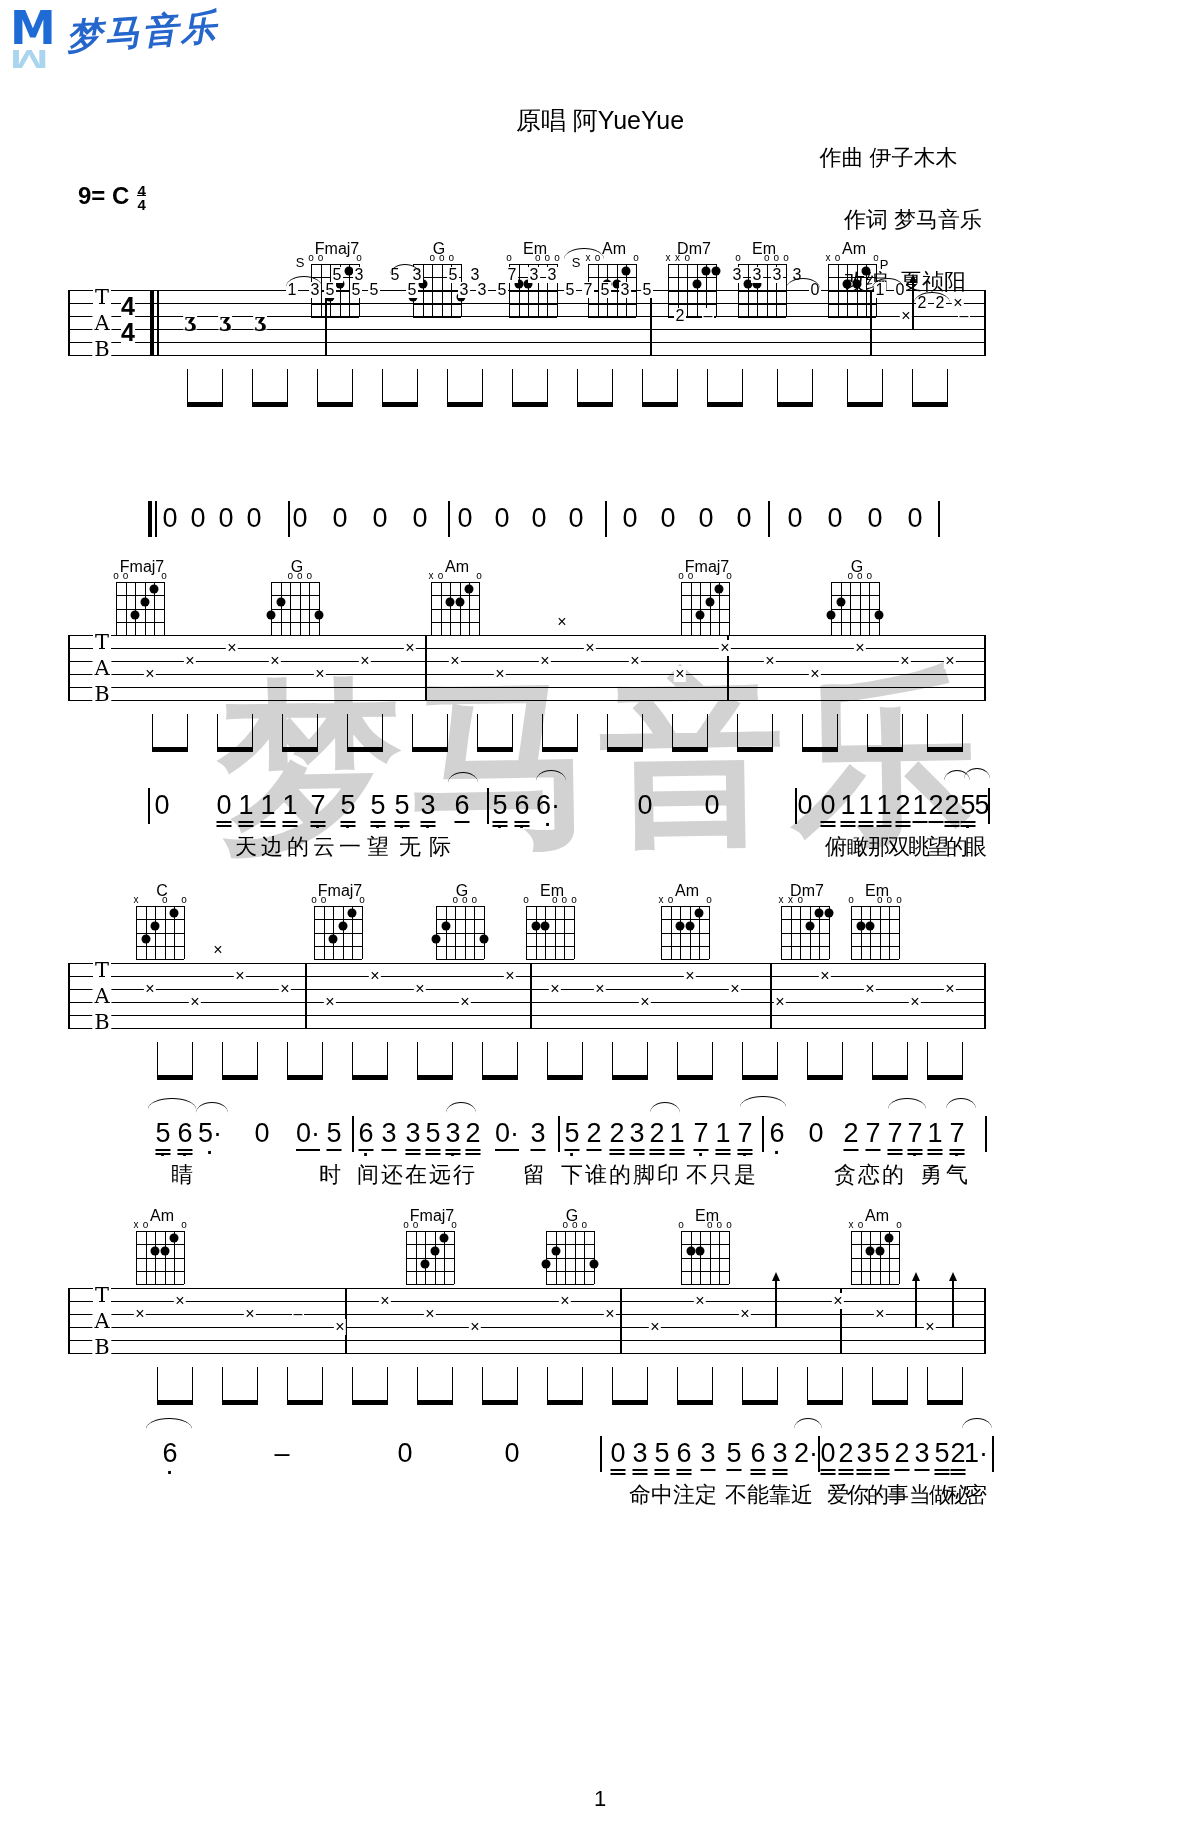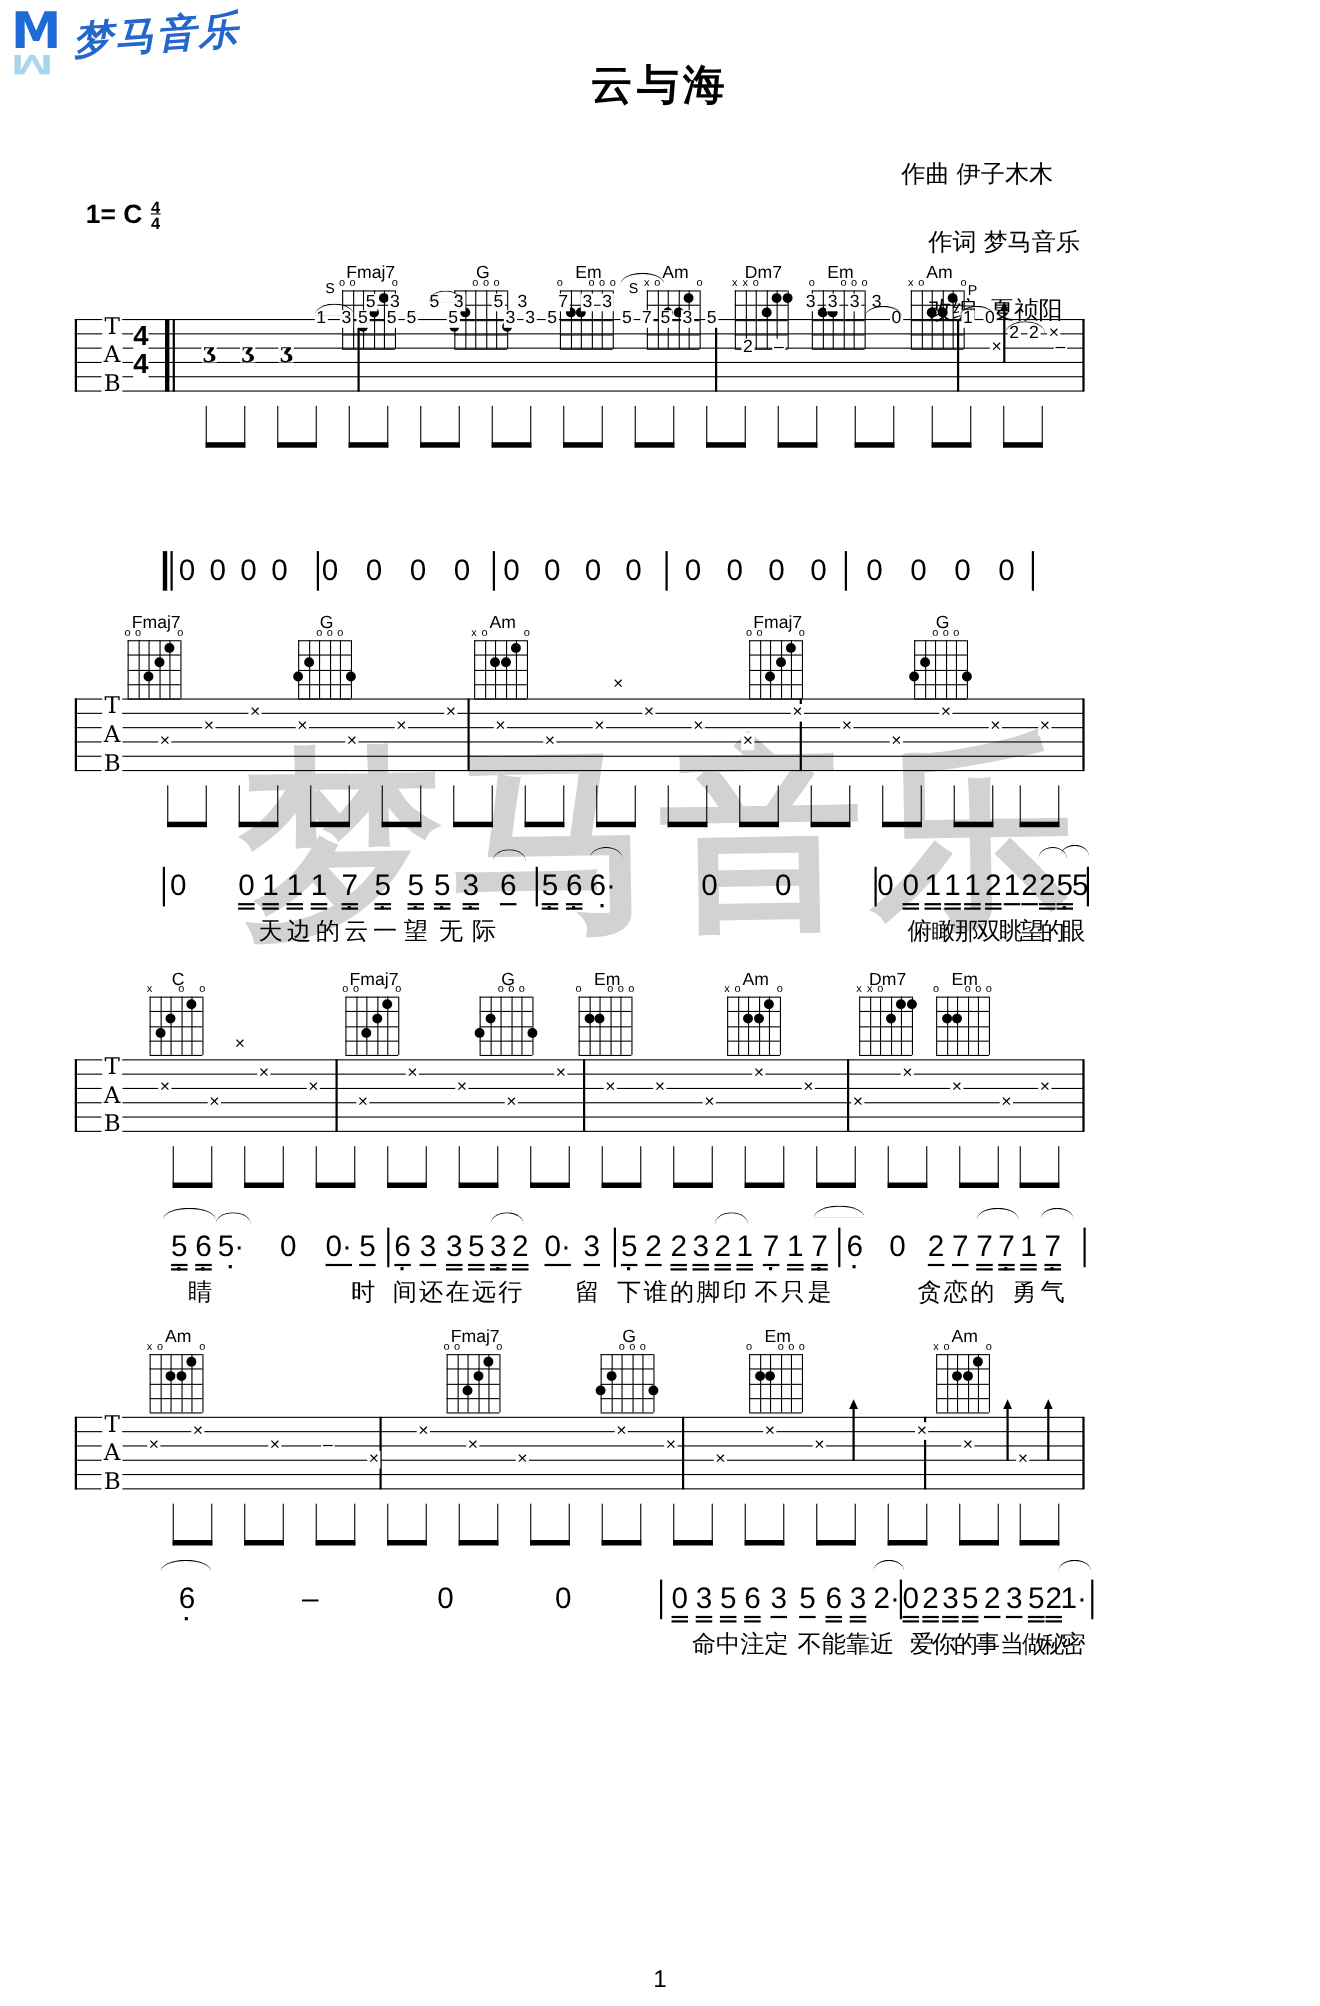--- a/index.html
+++ b/index.html
@@ -59,29 +59,29 @@
 </head>
 <body>
 
 <div id="score">
   <div class="logo-m">
     <span class="mt">M</span>
     <span class="mb">M</span>
   </div>
   <div class="logo-script">梦马音乐</div>
 
-  <div class="title">云与海</div>
+  <div class="subtitle">原唱 阿YueYue</div>
 
   <div class="credits"><span>作曲 伊子木木</span><br>
     <span>作词 梦马音乐</span><br>
     <span>改编  夏祯阳</span>
   </div>
 
   <div class="keyline">
-    <span>1= C</span><span class="frac"><span class="ft">4</span><br class="nb"><span class="fb">4</span></span>
+    <span>9= C</span><span class="frac"><span class="ft">4</span><br class="nb"><span class="fb">4</span></span>
   </div>
 
   <div class="watermark">梦马音乐</div>
   <div class="pageno">1</div>
 <div class="chord" style="left: 311px; top: 262px;">
       <div class="cname">Fmaj7</div>
       <div class="cmarks">
         <span class="cmark" style="left: 0px;">o</span>
         <span class="cmark" style="left: 9.6px;">o</span>
         <span class="cmark" style="left: 48px;">o</span>

